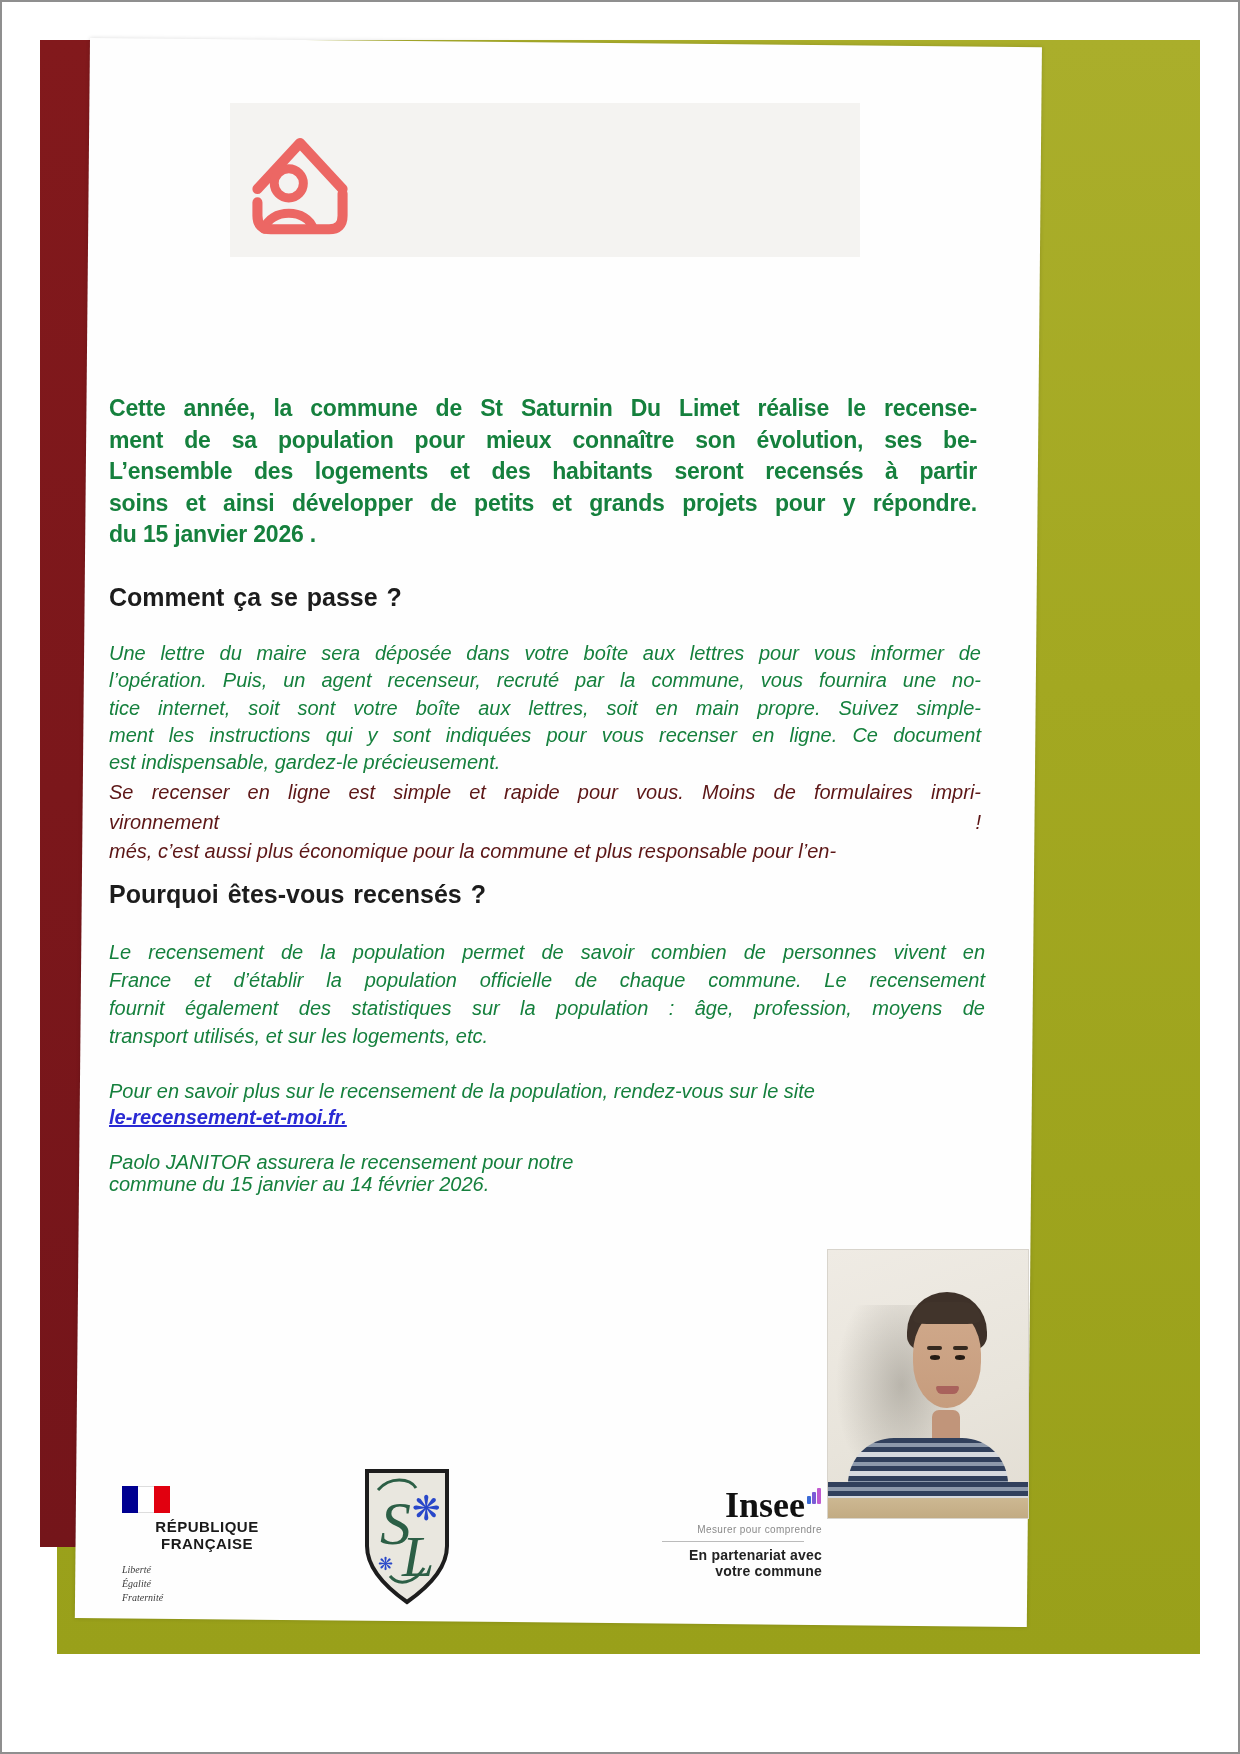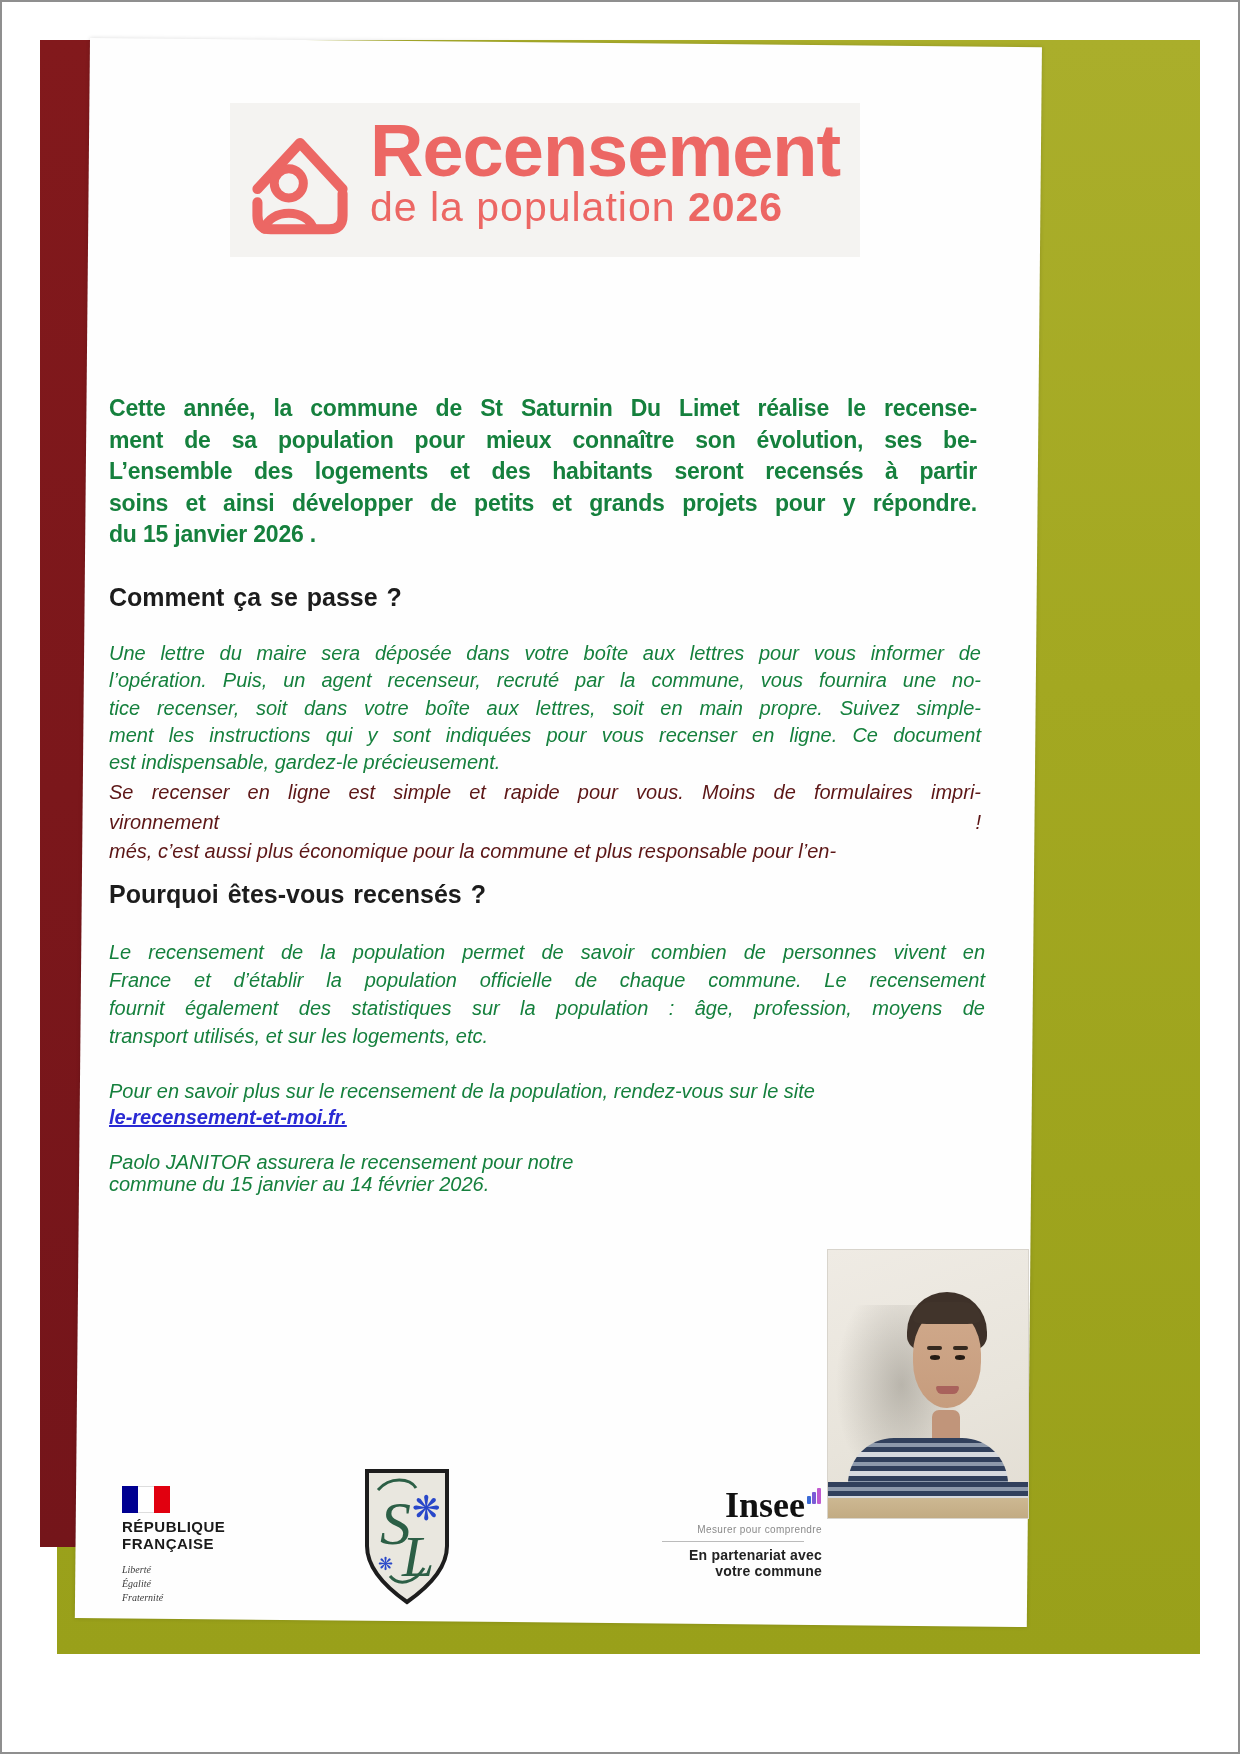--- a/index.html
+++ b/index.html
@@ -72,21 +72,21 @@
         background:repeating-linear-gradient(180deg,#31405c 0 5px,#8d99ab 5px 9px,#31405c 9px 14px,#d6d9de 14px 19px); }
   .ph-shirt { left:0; top:232px; width:200px; height:36px;
         background:repeating-linear-gradient(180deg,#31405c 0 5px,#8d99ab 5px 9px,#31405c 9px 14px,#d6d9de 14px 19px); }
   .ph-table { left:0; top:248px; width:200px; height:20px;
               background:linear-gradient(180deg,#cdb892,#c2ab83); }
 
   
   .rf-logo { left:120px; top:1484px; width:170px; color:#1a1a1a; }
   .rf-flag { width:48px; height:27px; display:flex; margin-bottom:5px; }
   .rf-flag span { flex:1; }
-  .rf-name { font-weight:700; font-size:15px; letter-spacing:.5px; line-height:17px; }
+  .rf-name { font-weight:700; font-size:15px; letter-spacing:.5px; line-height:17px;text-align:center; }
   .rf-motto { margin-top:11px; font-family:"Liberation Serif", serif; font-style:italic;
               font-size:10px; line-height:14px; color:#3c3c3c; }
 
   .arms { left:362px; top:1466px; width:86px; height:138px; }
 
   .insee { left:660px; top:1486px; width:160px;text-align:right; }
   .insee-name { font-family:"Liberation Serif", serif; font-weight:700; font-size:36px;
                 line-height:34px; color:#111; display:inline-block; }
   .insee-bars { display:inline-block; vertical-align:top; margin-left:2px; }
   .insee-bars i { display:inline-block; width:4px; margin-right:1px; border-radius:1px; }
@@ -110,39 +110,35 @@
 
     <div class="logo-panel">
       <svg class="logo-icon" width="112" height="146" viewBox="0 0 100 104">
         <g fill="none" stroke="#ec6764" stroke-width="9" stroke-linecap="round" stroke-linejoin="round">
           <path d="M12,60 L50,19 L88,60"></path>
           <circle cx="40" cy="55" r="13" stroke-width="8"></circle>
           <path d="M18,96 C23,77 57,77 62,96" stroke-width="8"></path>
           <path d="M88,64 L88,84 Q88,96 76,96 L24,96 Q12,96 12,84 L12,72"></path>
         </g>
       </svg>
-      <div class="logo-text">
-        <div class="logo-title">Recensement</div>
-        <div class="logo-sub"><span>de la population</span> <span class="logo-year">2026</span></div>
-      </div>
     </div>
 
     <div class="para intro">
         <div class="jline">Cette année, la commune de St Saturnin Du Limet réalise le recense-</div>
         <div class="jline">ment de sa population pour mieux connaître son évolution, ses be-</div>
         <div class="jline">L’ensemble des logements et des habitants seront recensés à partir</div>
         <div class="jline">soins et ainsi développer de petits et grands projets pour y répondre.</div>
         <div class="jline">du 15 janvier 2026 .</div>
       </div>
 
     <div class="h h-comment">Comment ça se passe ?</div>
     <div class="para ital ipara1">
         <div class="jline">Une lettre du maire sera déposée dans votre boîte aux lettres pour vous informer de</div>
         <div class="jline">l’opération. Puis, un agent recenseur, recruté par la commune, vous fournira une no-</div>
-        <div class="jline">tice recenser, soit dans votre boîte aux lettres, soit en main propre. Suivez simple-</div>
+        <div class="jline">tice internet, soit sont votre boîte aux lettres, soit en main propre. Suivez simple-</div>
         <div class="jline">ment les instructions qui y sont indiquées pour vous recenser en ligne. Ce document</div>
         <div class="jline">est indispensable, gardez-le précieusement.</div>
       </div>
     <div class="para ital mpara">
         <div class="jline">Se recenser en ligne est simple et rapide pour vous. Moins de formulaires impri-</div>
         <div class="jline">vironnement !</div>
         <div class="jline">més, c’est aussi plus économique pour la commune et plus responsable pour l’en-</div>
       </div>
 
     <div class="h h-pourquoi">Pourquoi êtes-vous recensés ?</div>

